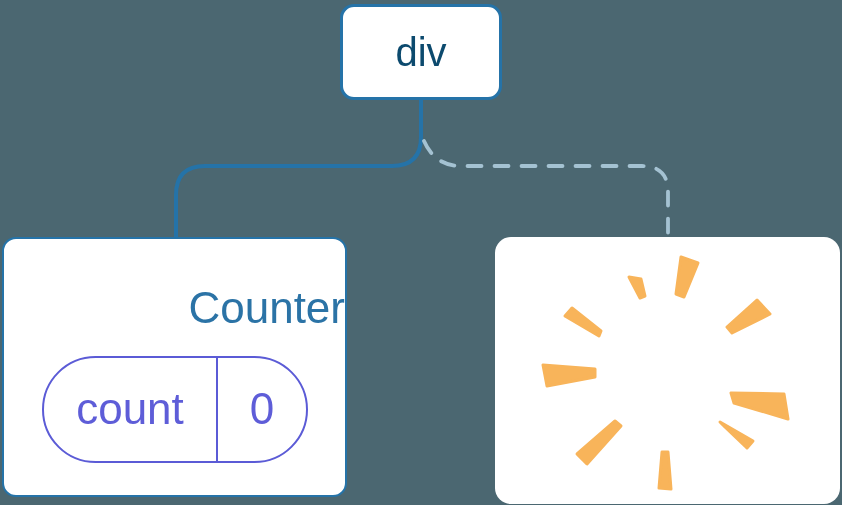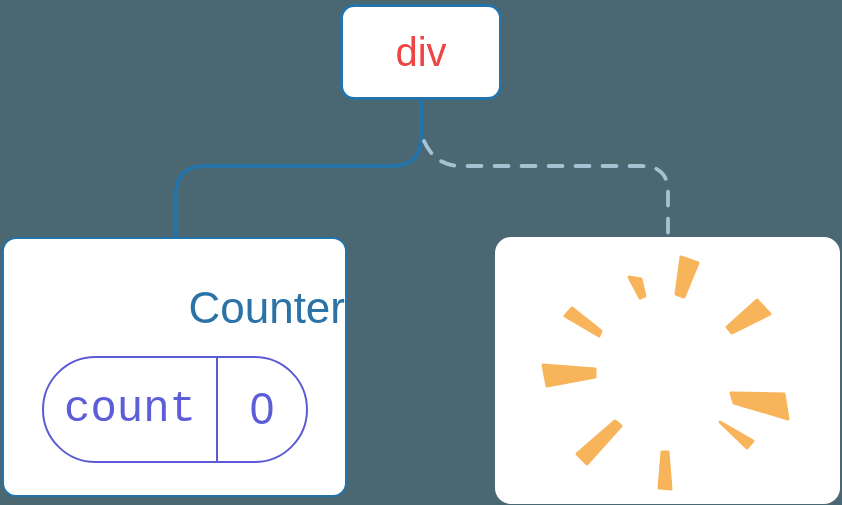--- a/index.html
+++ b/index.html
@@ -30,21 +30,21 @@
     height: 96px;
     box-sizing: border-box;
     background: #ffffff;
     border: 3px solid #2573A8;
     border-radius: 14px;
     display: flex;
     align-items: center;
     justify-content: center;
     font-size: 40px;
     font-weight: 500;
-    color: #ef4444;
+    color: #0c4a6e;
   }
   .card {
     position: absolute;
     box-sizing: border-box;
     background: #ffffff;
   }
   .card.counter {
     left: 2px;
     top: 237px;
     width: 345px;
@@ -84,21 +84,20 @@
   }
   .pill-key {
     width: 174px;
     box-sizing: border-box;
     border-right: 2.5px solid #5B5BD6;
     display: flex;
     align-items: center;
     justify-content: center;
     font-size: 44px;
     padding-bottom: 2px;
-    font-family: Liberation Mono, monospace;
   }
   .pill-value {
     flex: 1;
     display: flex;
     align-items: center;
     justify-content: center;
     font-size: 44px;
     padding-bottom: 2px;
   }
   .poof-svg {

